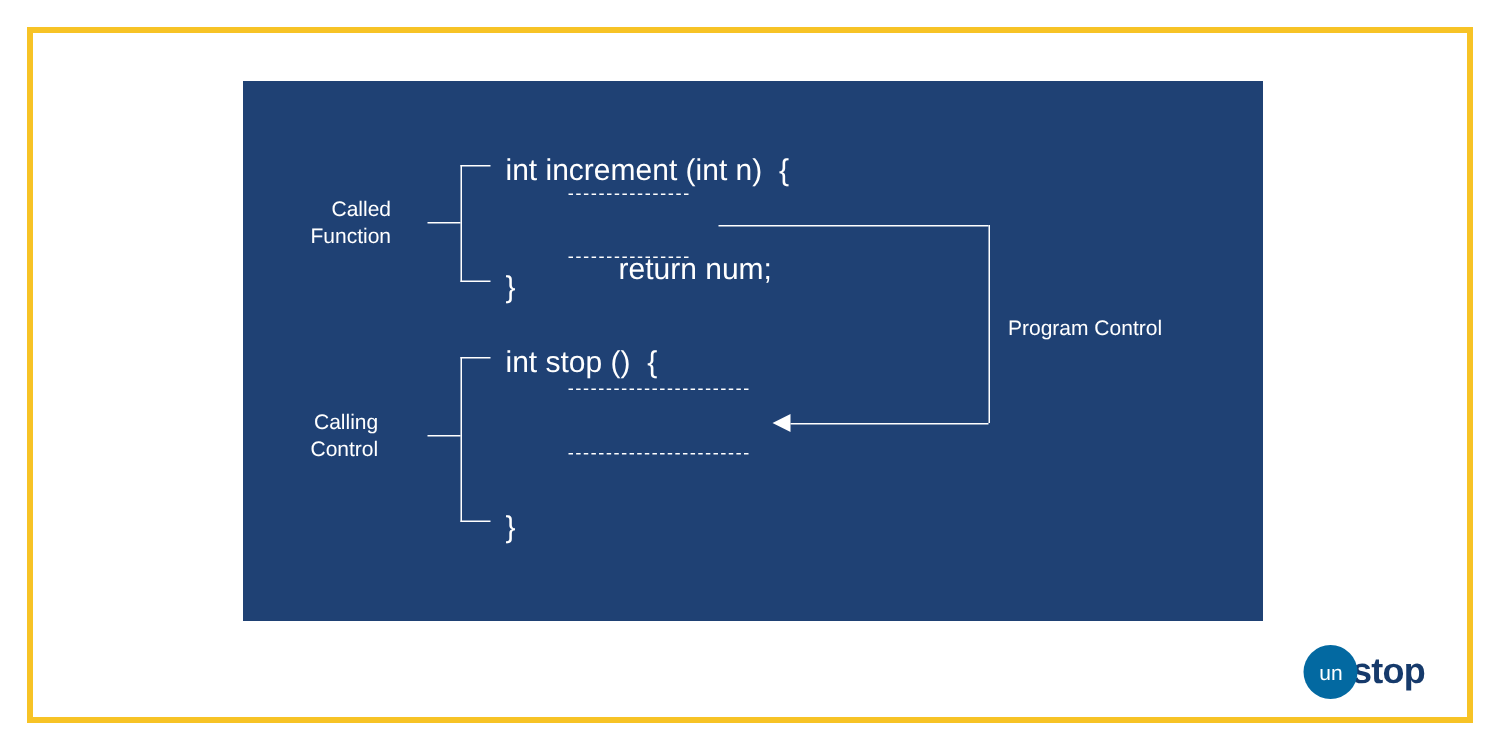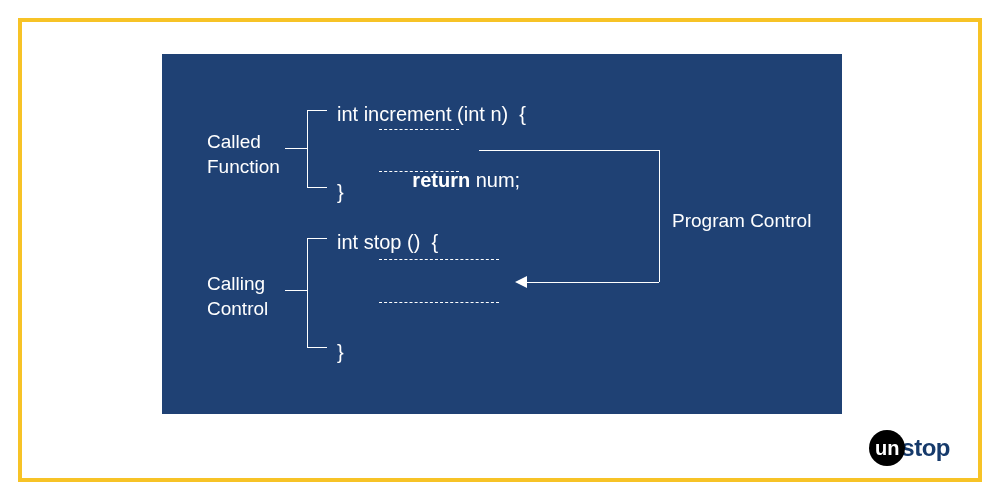--- a/index.html
+++ b/index.html
@@ -29,26 +29,27 @@
     color: #ffffff;
   }
   .text-el {
     position: absolute;
     font-size: 16px;
     line-height: 1.3;
     color: #ffffff;
     white-space: pre;
   }
   .label {
-    font-size: 19px;
+    font-size: 14px;
+    text-align: right;
   }
   .code {
     font-size: 20px;
   }
-  .bold { font-weight: bold; }
+  .bold { font-weight: normal; }
   .bracket {
     position: absolute;
     border-left: 1.5px solid #ffffff;
     border-top: 1.5px solid #ffffff;
     border-bottom: 1.5px solid #ffffff;
   }
   .bracket-stem {
     position: absolute;
     height: 0;
     border-top: 1.5px solid #ffffff;
@@ -80,24 +81,24 @@
     position: absolute;
     right: 28px;
     bottom: 12px;
     display: flex;
     align-items: center;
   }
   .logo-circle {
     width: 36px;
     height: 36px;
     border-radius: 50%;
-    background: #000000;
+    background: #0369a1;
     color: #ffffff;
-    font-weight: bold;
-    font-size: 20px;
+    font-weight: normal;
+    font-size: 14px;
     display: flex;
     align-items: center;
     justify-content: center;
     margin-right: -4px;
     z-index: 2;
   }
   .logo-text {
     color: #163a6b;
     font-weight: bold;
     font-size: 24px;

